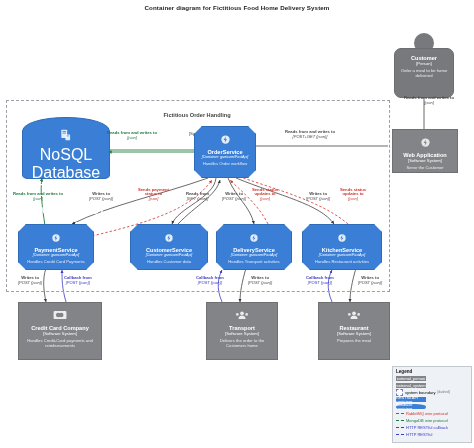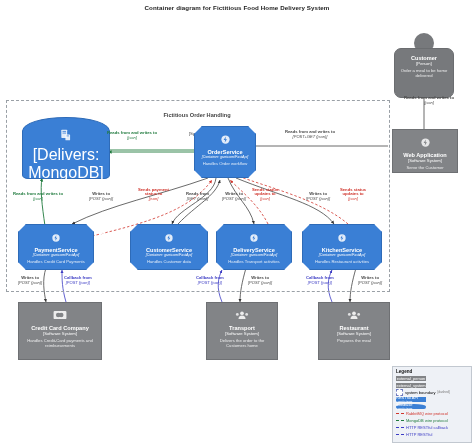--- a/index.html
+++ b/index.html
@@ -153,20 +153,21 @@
   <div class="db" style="left:22px;top:117px;width:86px;height:60px;">
     <div class="ico" style="margin-top:10px;">
       <svg width="14" height="14" viewBox="0 0 24 24">
         <rect x="4" y="3" width="10" height="14" rx="1" fill="#ffffff" fill-opacity=".9"></rect>
         <rect x="6" y="5" width="6" height="1.4" fill="#3a7fd5"></rect>
         <rect x="6" y="8" width="6" height="1.4" fill="#3a7fd5"></rect>
         <rect x="11" y="11" width="8" height="10" rx="1" fill="#ffffff" fill-opacity=".9"></rect>
         <rect x="13" y="13" width="4" height="1.2" fill="#3a7fd5"></rect>
       </svg>
     </div>
+    <div class="nname">NoSQL Database</div>
     <div class="ntype">[Delivers: MongoDB]</div>
     <div class="ndesc" style="margin-top:2px;">Holds Order documents</div>
   </div>
 
   <div class="node container-box hex" style="left:194px;top:126px;width:62px;height:52px;">
     <div class="ico">
       <svg width="9" height="9" viewBox="0 0 24 24">
           <circle cx="12" cy="12" r="11" fill="#ffffff" fill-opacity=".9"></circle>
           <path d="M13 4 L7 13 h4 l-1 7 6-9 h-4 z" fill="#3a7fd5"></path>
         </svg>

